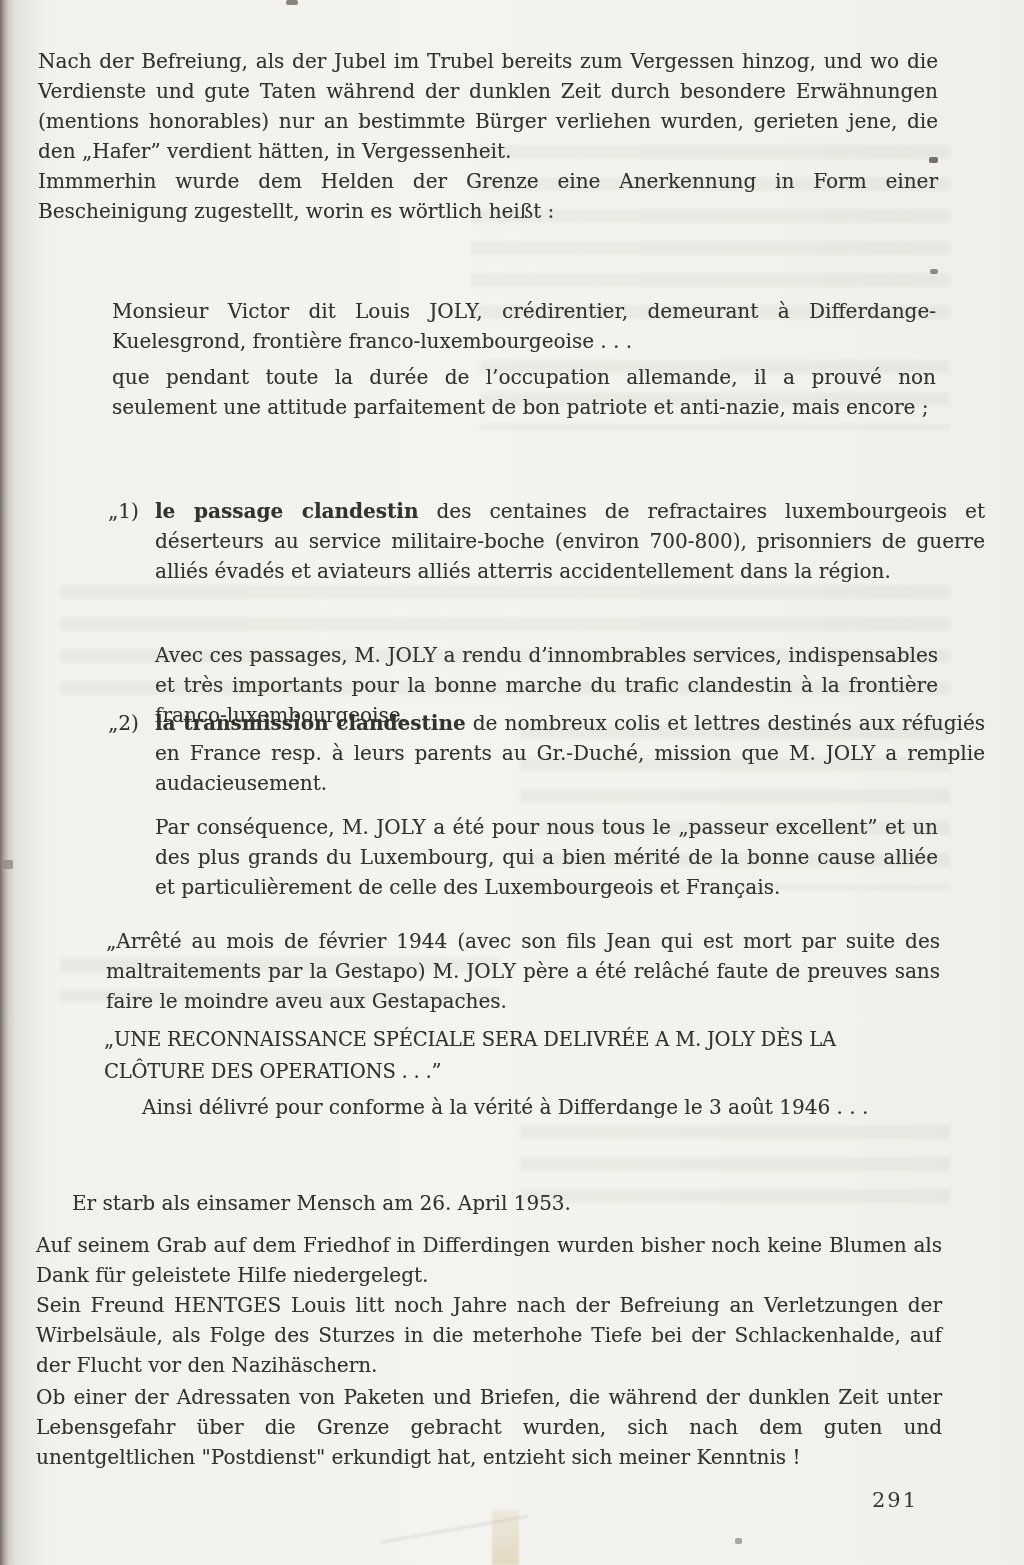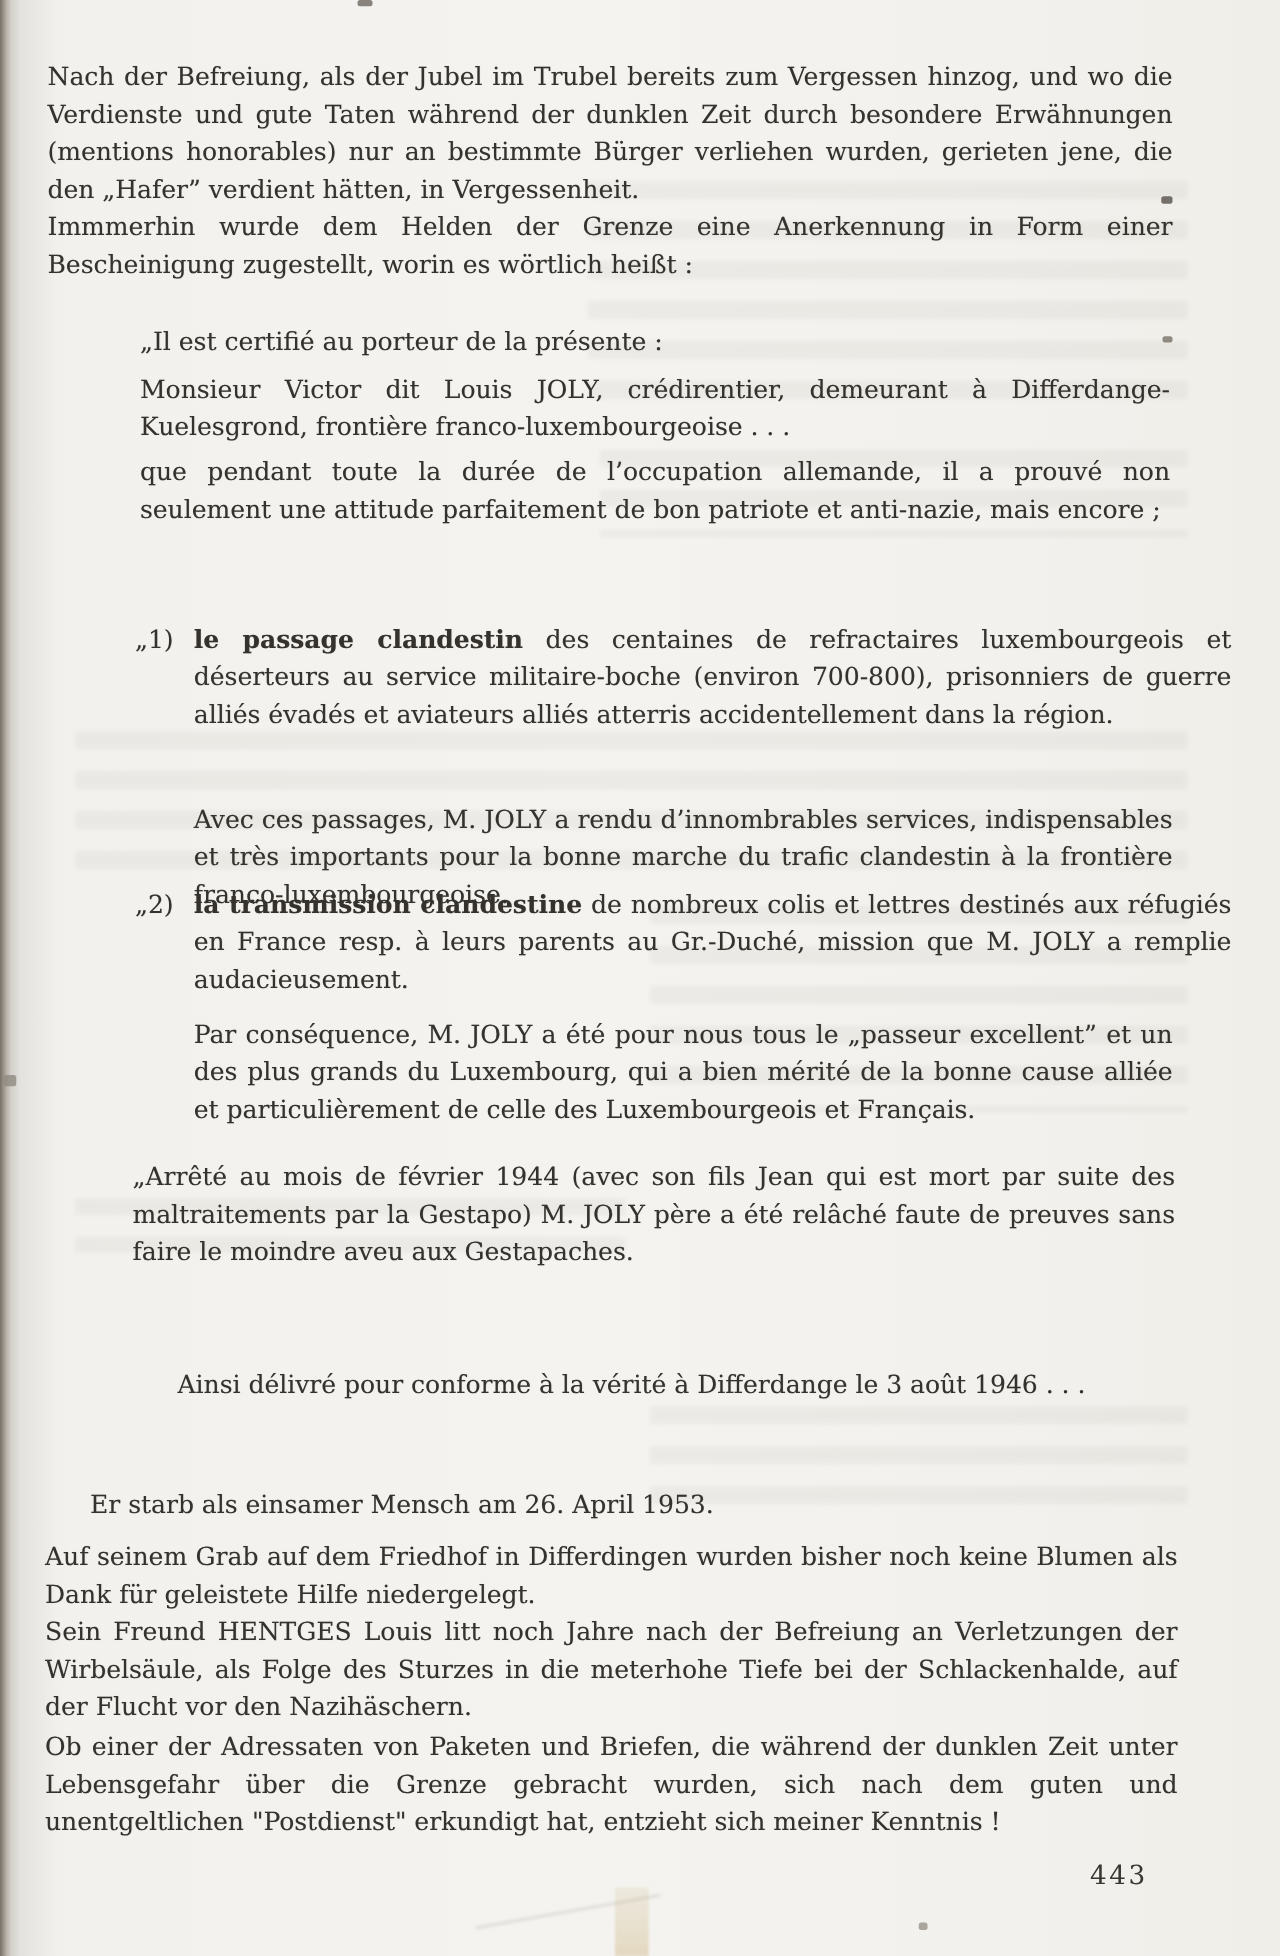--- a/index.html
+++ b/index.html
@@ -83,48 +83,48 @@
   <div class="speck" style="left:930px;top:269px;width:8px;height:5px;background:#5a544c;opacity:.65;"></div>
   <div class="speck" style="left:3px;top:860px;width:10px;height:9px;background:#8f8a81;opacity:.8;"></div>
   <div class="speck" style="left:735px;top:1538px;width:7px;height:6px;background:#8b857c;opacity:.7;"></div>
   <div class="tape"></div>
   <div class="scribble"></div>
 
   <p class="blk" style="left:38px;top:26px;width:900px;">Nach der Befreiung, als der Jubel im Trubel bereits zum Vergessen hinzog, und wo die Verdienste und gute Taten während der dunklen Zeit durch besondere Erwähnungen (mentions honorables) nur an bestimmte Bürger verliehen wurden, gerieten jene, die den „Hafer” verdient hätten, in Vergessenheit.</p>
 
   <p class="blk" style="left:38px;top:146px;width:900px;">Immmerhin wurde dem Helden der Grenze eine Anerkennung in Form einer Bescheinigung zugestellt, worin es wörtlich heißt :</p>
 
-  <p class="blk" style="left:112px;top:238px;width:824px;text-align:left;">„Il est certifié au porteur de la présente :</p>
 
   <p class="blk" style="left:112px;top:276px;width:824px;">Monsieur Victor dit Louis JOLY, crédirentier, demeurant à Differdange-Kuelesgrond, frontière franco-luxembourgeoise . . .</p>
 
   <p class="blk" style="left:112px;top:342px;width:824px;">que pendant toute la durée de l’occupation allemande, il a prouvé non seulement une attitude parfaitement de bon patriote et anti-nazie, mais encore ;</p>
 
 
   <div class="blk cert-item" style="left:108px;top:496px;width:830px;">
     <span class="item-marker">„1)</span>
     <span class="lead-bold">le passage clandestin</span><span> des centaines de refractaires luxembourgeois et déserteurs au service militaire-boche (environ 700-800), prisonniers de guerre alliés évadés et aviateurs alliés atterris accidentellement dans la région.</span>
   </div>
   <p class="blk" style="left:155px;top:620px;width:783px;">Avec ces passages, M. JOLY a rendu d’innombrables services, indispensables et très importants pour la bonne marche du trafic clandestin à la frontière franco-luxembourgeoise.</p>
 
   <div class="blk cert-item" style="left:108px;top:708px;width:830px;">
     <span class="item-marker">„2)</span>
     <span class="lead-bold">la transmission clandestine</span><span> de nombreux colis et lettres destinés aux réfugiés en France resp. à leurs parents au Gr.-Duché, mission que M. JOLY a remplie audacieusement.</span>
   </div>
   <p class="blk" style="left:155px;top:792px;width:783px;">Par conséquence, M. JOLY a été pour nous tous le „passeur excellent” et un des plus grands du Luxembourg, qui a bien mérité de la bonne cause alliée et particulièrement de celle des Luxembourgeois et Français.</p>
 
   <p class="blk" style="left:106px;top:906px;width:834px;">„Arrêté au mois de février 1944 (avec son fils Jean qui est mort par suite des maltraitements par la Gestapo) M. JOLY père a été relâché faute de preuves sans faire le moindre aveu aux Gestapaches.</p>
 
+  <p class="blk caps" style="left:104px;top:1004px;width:838px;">„UNE RECONNAISSANCE SPÉCIALE SERA DELIVRÉE A M. JOLY DÈS LA CLÔTURE DES OPERATIONS . . .”</p>
 
   <p class="blk indent-first" style="left:112px;top:1072px;width:824px;">Ainsi délivré pour conforme à la vérité à Differdange le 3 août 1946 . . .</p>
 
 
   <p class="blk" style="left:36px;top:1168px;width:906px;text-align:left;margin-left:36px;">Er starb als einsamer Mensch am 26. April 1953.</p>
 
   <p class="blk" style="left:36px;top:1210px;width:906px;">Auf seinem Grab auf dem Friedhof in Differdingen wurden bisher noch keine Blumen als Dank für geleistete Hilfe niedergelegt.</p>
 
   <p class="blk" style="left:36px;top:1270px;width:906px;">Sein Freund HENTGES Louis litt noch Jahre nach der Befreiung an Verletzungen der Wirbelsäule, als Folge des Sturzes in die meterhohe Tiefe bei der Schlackenhalde, auf der Flucht vor den Nazihäschern.</p>
 
   <p class="blk" style="left:36px;top:1362px;width:906px;">Ob einer der Adressaten von Paketen und Briefen, die während der dunklen Zeit unter Lebensgefahr über die Grenze gebracht wurden, sich nach dem guten und unentgeltlichen "Postdienst" erkundigt hat, entzieht sich meiner Kenntnis !</p>
 
-  <div class="page-num">443</div>
+  <div class="page-num">291</div>
 
 </div>
 
 </body></html>

